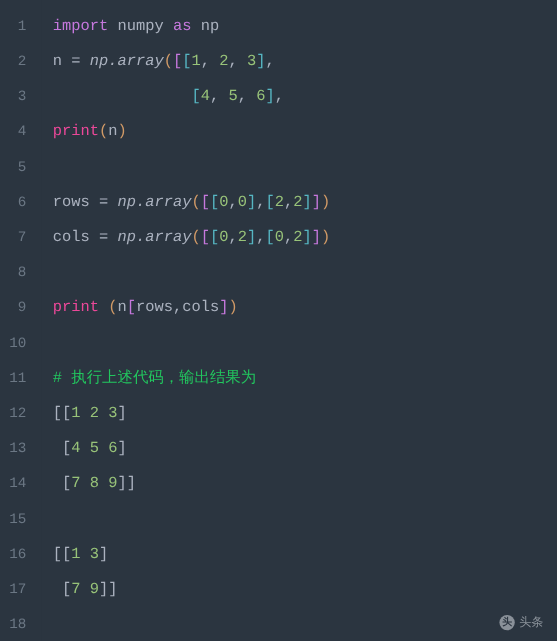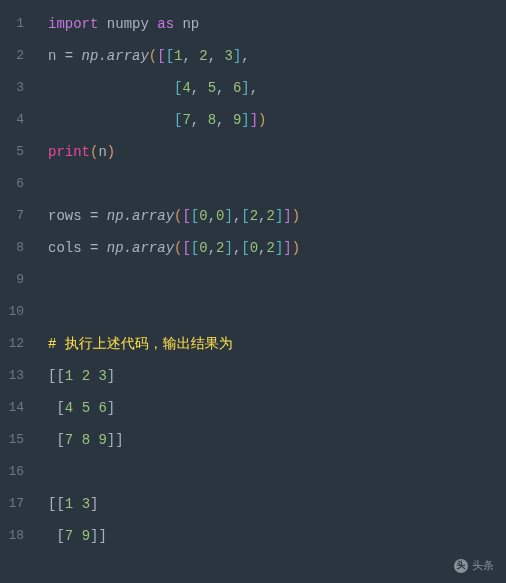--- a/index.html
+++ b/index.html
@@ -47,21 +47,21 @@
     }
     .kw { color: #c678dd; }
     .mod { color: #abb2bf; }
     .id { color: #abb2bf; }
     .fn { color: #abb2bf; font-style: italic; }
     .num { color: #98c379; }
     .punct { color: #abb2bf; }
     .bracket1 { color: #d19a66; }
     .bracket2 { color: #c678dd; }
     .bracket3 { color: #56b6c2; }
-    .comment { color: #fde047; }
+    .comment { color: #22c55e; }
     .builtin { color: #ec4899; }
     .watermark {
       position: absolute;
       bottom: 10px;
       right: 12px;
       color: #8a9199;
       font-size: 11px;
       font-family: sans-serif;
       display: flex;
       align-items: center;
@@ -88,38 +88,39 @@
       <div class="line-number">1</div>
       <div class="line-number">2</div>
       <div class="line-number">3</div>
       <div class="line-number">4</div>
       <div class="line-number">5</div>
       <div class="line-number">6</div>
       <div class="line-number">7</div>
       <div class="line-number">8</div>
       <div class="line-number">9</div>
       <div class="line-number">10</div>
+      <div class="line-number">11</div>
       <div class="line-number">12</div>
       <div class="line-number">13</div>
       <div class="line-number">14</div>
       <div class="line-number">15</div>
       <div class="line-number">16</div>
       <div class="line-number">17</div>
       <div class="line-number">18</div>
     </div>
   <div class="code-area" id="code">
       <div class="code-line"><span class="kw">import</span><span> </span><span class="mod">numpy</span><span> </span><span class="kw">as</span><span> </span><span class="mod">np</span></div>
       <div class="code-line"><span class="id">n </span><span class="punct">=</span><span class="fn"> np.array</span><span class="bracket1">(</span><span class="bracket2">[</span><span class="bracket3">[</span><span class="num">1</span><span class="punct">, </span><span class="num">2</span><span class="punct">, </span><span class="num">3</span><span class="bracket3">]</span><span class="punct">,</span></div>
       <div class="code-line"><span>               </span><span class="bracket3">[</span><span class="num">4</span><span class="punct">, </span><span class="num">5</span><span class="punct">, </span><span class="num">6</span><span class="bracket3">]</span><span class="punct">,</span></div>
-      <div class="code-line"><span>               </span><span class="bracket3">[</span><span class="num">7</span><span class="punct">, </span><span class="num">8</span><span class="punct">, </span><span class="num">9</span><span class="bracket3">]</span><span class="bracket2">]</span><span class="bracket1">)</span></div>
       <div class="code-line"><span class="builtin">print</span><span class="bracket1">(</span><span class="id">n</span><span class="bracket1">)</span></div>
       <div class="code-line"></div>
       <div class="code-line"><span class="id">rows </span><span class="punct">=</span><span class="fn"> np.array</span><span class="bracket1">(</span><span class="bracket2">[</span><span class="bracket3">[</span><span class="num">0</span><span class="punct">,</span><span class="num">0</span><span class="bracket3">]</span><span class="punct">,</span><span class="bracket3">[</span><span class="num">2</span><span class="punct">,</span><span class="num">2</span><span class="bracket3">]</span><span class="bracket2">]</span><span class="bracket1">)</span></div>
       <div class="code-line"><span class="id">cols </span><span class="punct">=</span><span class="fn"> np.array</span><span class="bracket1">(</span><span class="bracket2">[</span><span class="bracket3">[</span><span class="num">0</span><span class="punct">,</span><span class="num">2</span><span class="bracket3">]</span><span class="punct">,</span><span class="bracket3">[</span><span class="num">0</span><span class="punct">,</span><span class="num">2</span><span class="bracket3">]</span><span class="bracket2">]</span><span class="bracket1">)</span></div>
       <div class="code-line"></div>
+      <div class="code-line"><span class="builtin">print</span><span> </span><span class="bracket1">(</span><span class="id">n</span><span class="bracket2">[</span><span class="id">rows,cols</span><span class="bracket2">]</span><span class="bracket1">)</span></div>
       <div class="code-line"></div>
       <div class="code-line"><span class="comment"># 执行上述代码，输出结果为</span></div>
       <div class="code-line"><span class="punct">[[</span><span class="num">1</span><span> </span><span class="num">2</span><span> </span><span class="num">3</span><span class="punct">]</span></div>
       <div class="code-line"><span> </span><span class="punct">[</span><span class="num">4</span><span> </span><span class="num">5</span><span> </span><span class="num">6</span><span class="punct">]</span></div>
       <div class="code-line"><span> </span><span class="punct">[</span><span class="num">7</span><span> </span><span class="num">8</span><span> </span><span class="num">9</span><span class="punct">]]</span></div>
       <div class="code-line"></div>
       <div class="code-line"><span class="punct">[[</span><span class="num">1</span><span> </span><span class="num">3</span><span class="punct">]</span></div>
       <div class="code-line"><span> </span><span class="punct">[</span><span class="num">7</span><span> </span><span class="num">9</span><span class="punct">]]</span></div>
     </div>
 </div>

